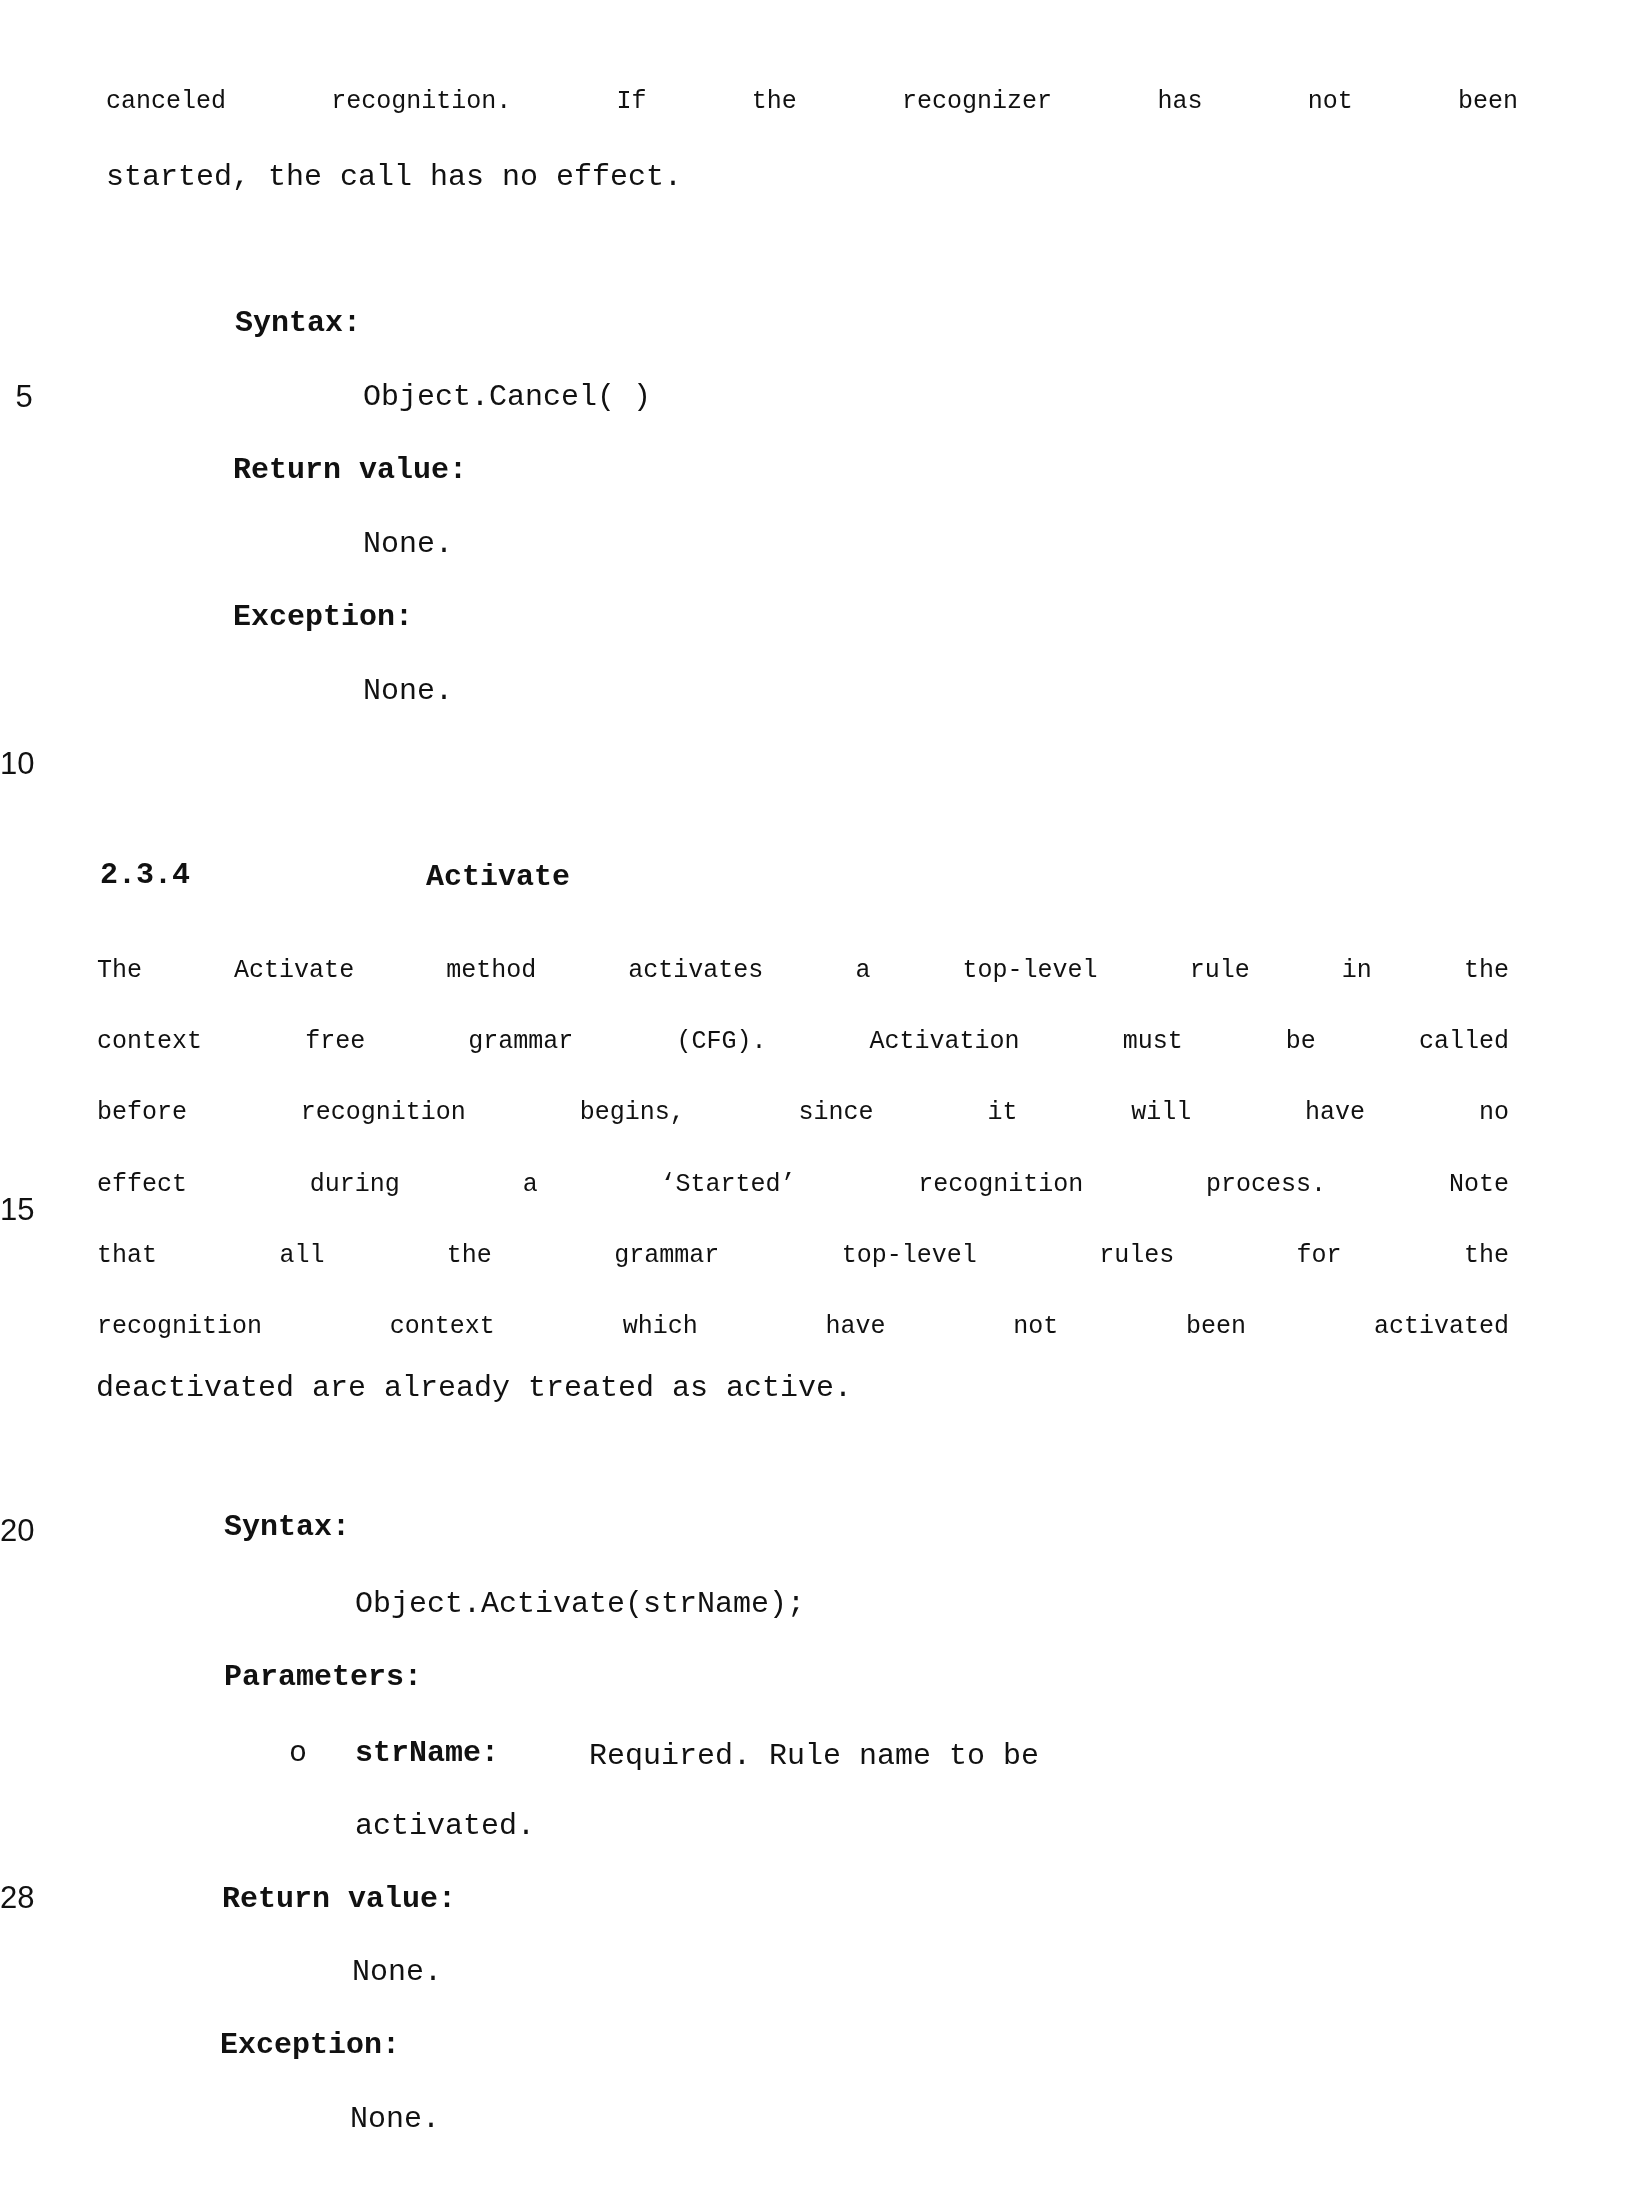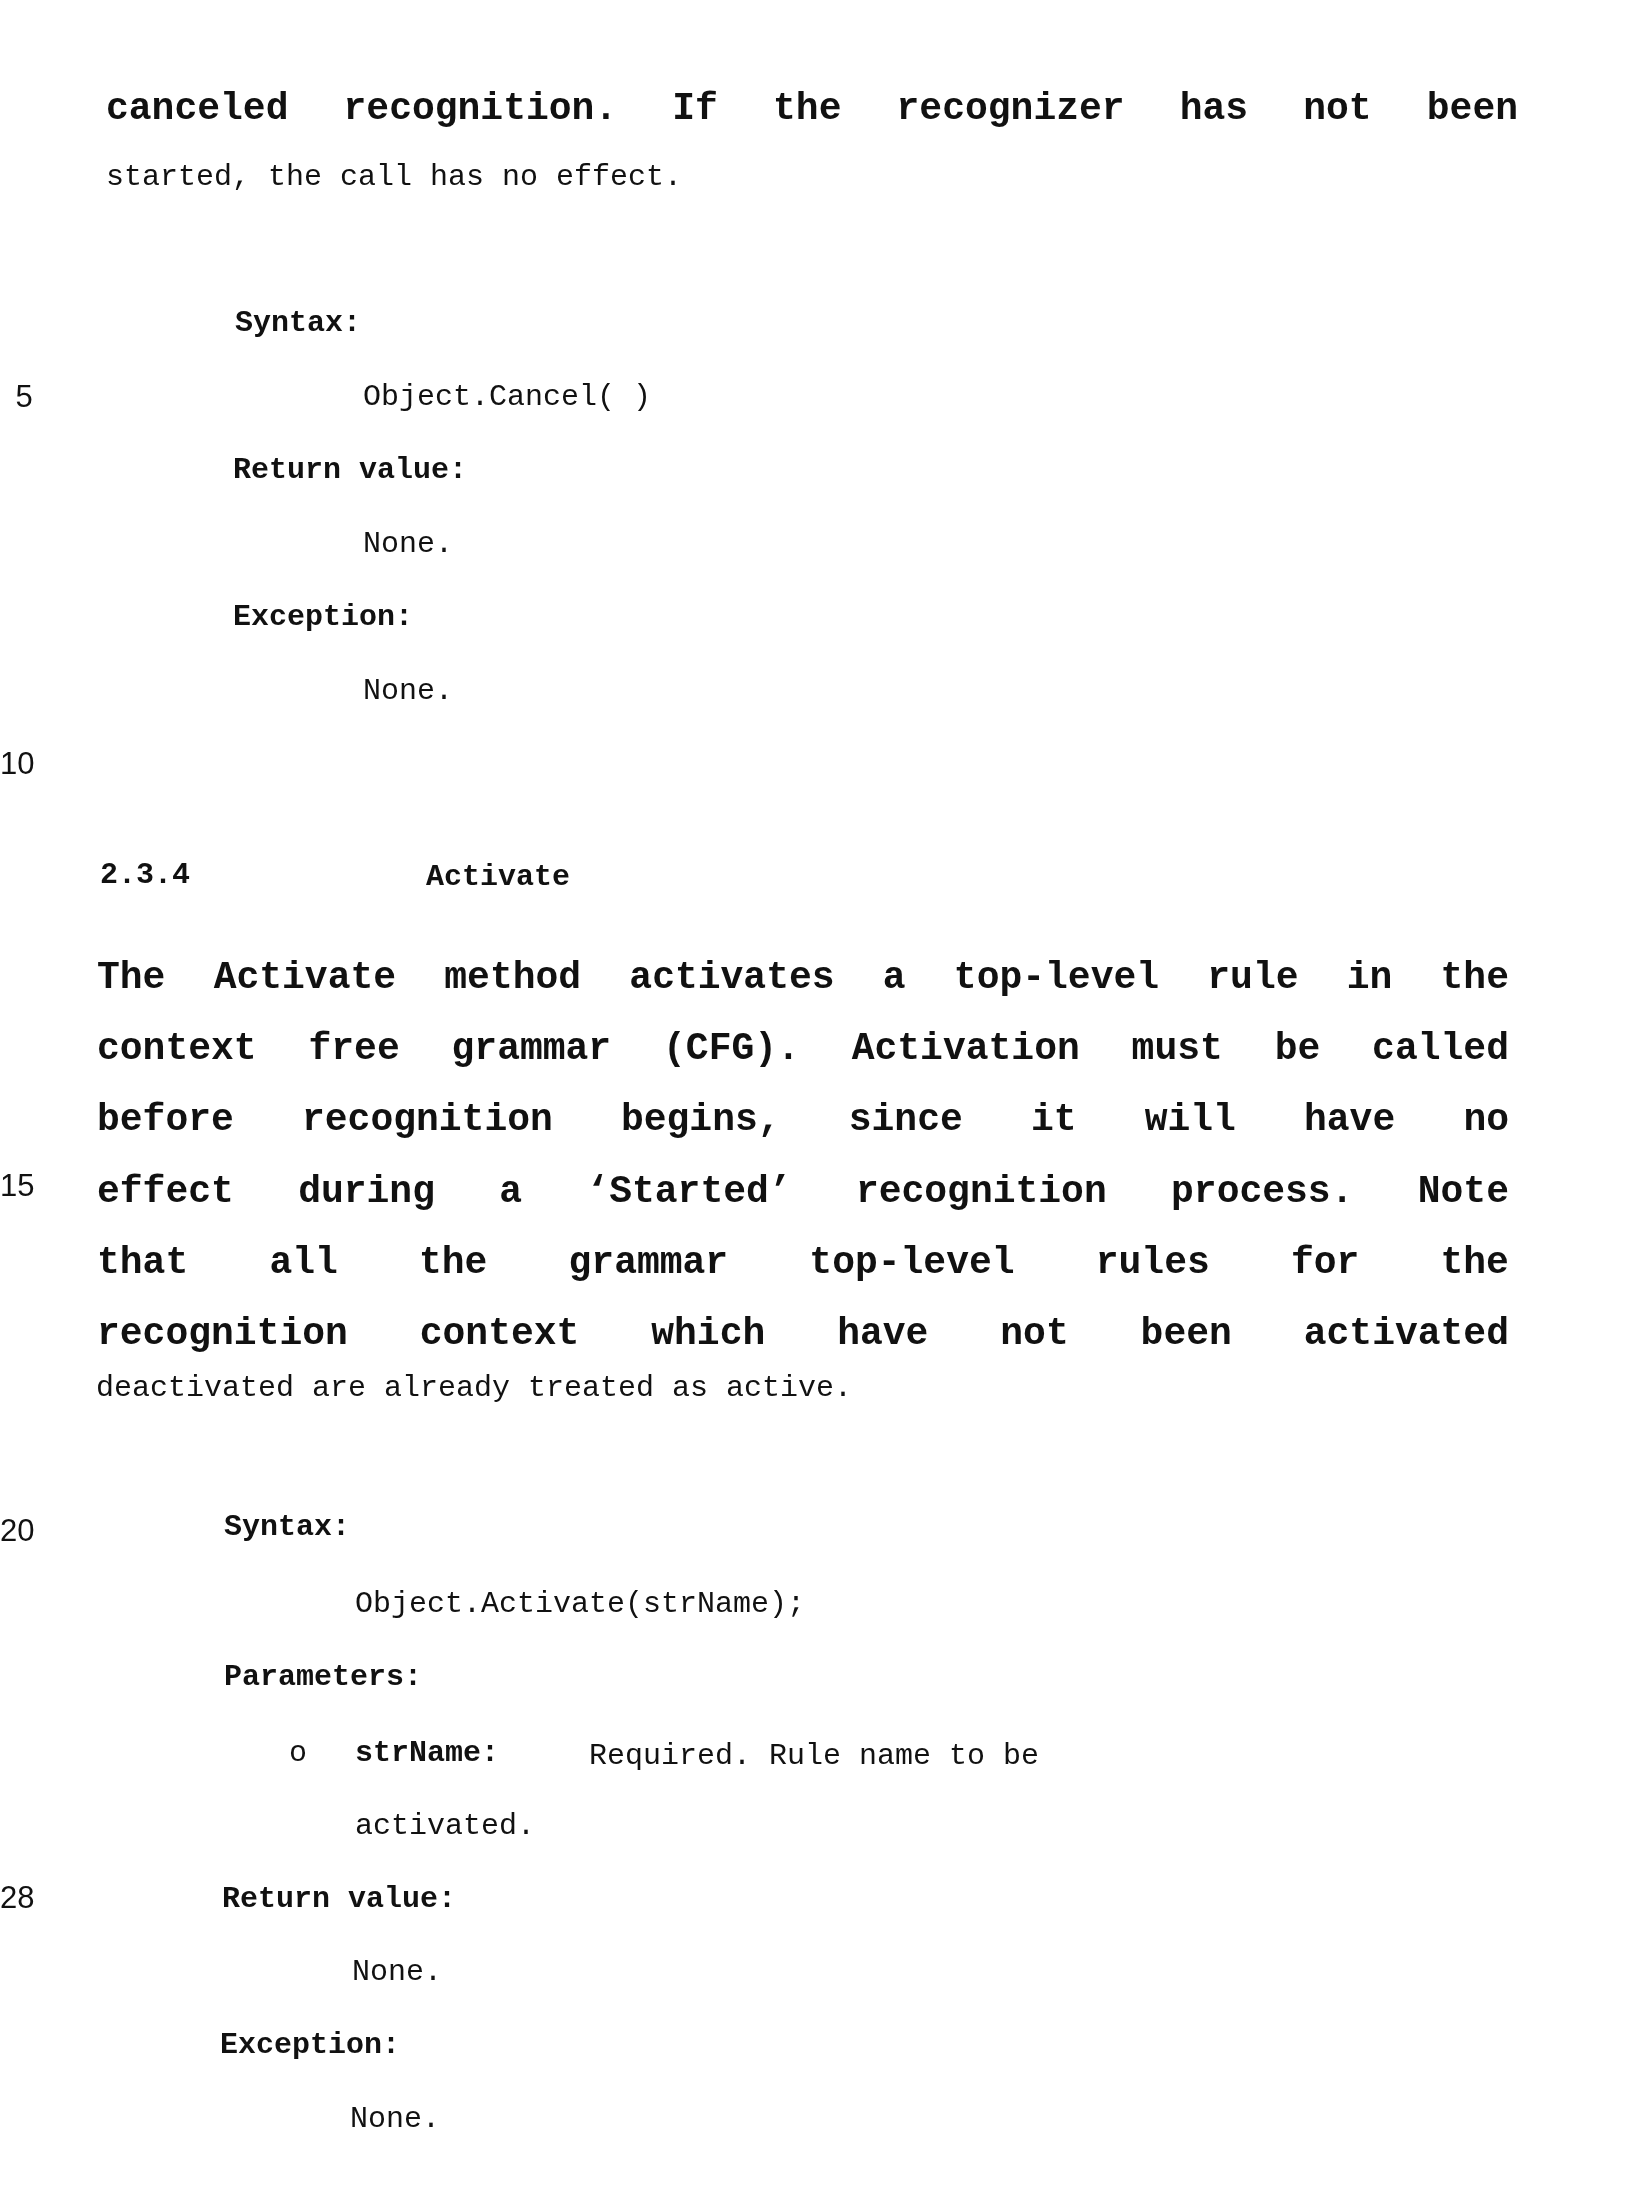--- a/index.html
+++ b/index.html
@@ -1,29 +1,29 @@
 <!DOCTYPE html>
 <html style="font-size:14px"><head>
 <meta charset="utf-8">
 <style>
   html, body { margin:0; padding:0; background:#fff; }
   body { width:1648px; height:2201px; position:relative; overflow:hidden; color:#111;
          font-family:"Liberation Mono","DejaVu Sans Mono",monospace; }
   .t { position:absolute; white-space:nowrap; font-size:30px; line-height:1; }
   .b { font-weight:bold; }
   .ln { position:absolute; font-family:"Liberation Sans","DejaVu Sans",sans-serif; font-size:31px; }
-  .just { position:absolute; font-size:38px; display:flex; justify-content:space-between;font-weight:bold; }
+  .just { position:absolute; font-size:25px; display:flex; justify-content:space-between; }
 </style>
 </head>
 <body>
 
 <div>
   <span class="ln" style="left:15.6px;top:379px">5</span>
   <span class="ln" style="left:0px;top:746px">10</span>
-  <span class="ln" style="left:0px;top:1168px">15</span>
+  <span class="ln" style="left:0px;top:1192px">15</span>
   <span class="ln" style="left:0px;top:1513px">20</span>
   <span class="ln" style="left:0px;top:1880px">28</span>
 
   <div class="just" id="l1" style="left:106px;top:87px;width:1412px">
       <span>canceled</span>
       <span>recognition.</span>
       <span>If</span>
       <span>the</span>
       <span>recognizer</span>
       <span>has</span>

